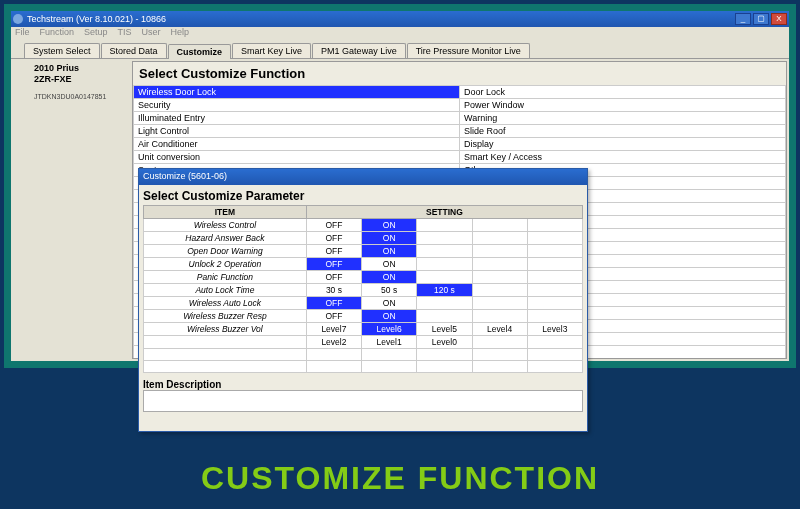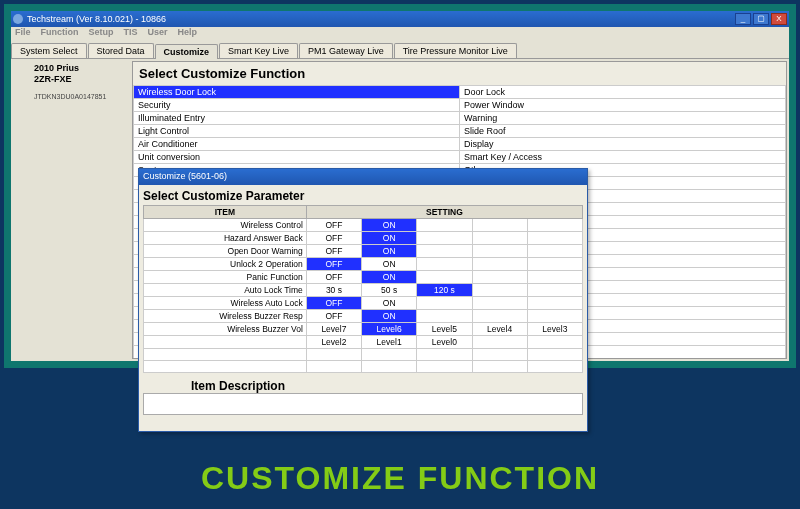--- a/index.html
+++ b/index.html
@@ -5,46 +5,46 @@
   * { box-sizing: border-box; margin: 0; padding: 0; }
   body { font-family: Tahoma, Arial, sans-serif; font-size: 10px; background: #0d3560; width: 800px; height: 509px; overflow: hidden; }
   .outer-frame { background: #0d3560; width: 800px; height: 509px; position: relative; }
   .app-window { position: absolute; left: 4px; top: 4px; width: 792px; height: 364px; background: #e4e2d5; border: 7px solid #0f766e; }
   .titlebar { height: 16px; background: linear-gradient(#2a6dd0,#1f56b0); color: #fff; display: flex; align-items: center; padding: 0 2px; font-size: 9px; }
   .titlebar .icon { width: 10px; height: 10px; background: #7aa7e0; border-radius: 50%; margin-right: 4px; }
   .titlebar .spacer { flex: 1; }
   .winbtn { width: 16px; height: 12px; background: #3d78d0; border: 1px solid #1a4090; margin-left: 2px; color: #fff; font-size: 8px; line-height: 10px; text-align: center; cursor: pointer; }
   .winbtn.close { background: #d04a3d; border-color: #902a1a; }
   .menubar { height: 14px; background: #e4e2d5; display: flex; padding: 0 4px; font-size: 9px; color: #888; }
-  .menubar span { margin-right: 10px; cursor: pointer; font-weight: bold; }
-  .tabbar { height: 18px; display: flex; align-items: flex-end; padding: 0 0; background: #e4e2d5; border-bottom: 1px solid #999; }
+  .menubar span { margin-right: 10px; cursor: pointer; }
+  .tabbar { height: 18px; display: flex; align-items: flex-end; padding: 0 13px; background: #e4e2d5; border-bottom: 1px solid #999; }
   .tab { padding: 2px 8px; font-size: 9px; border: 1px solid #999; border-bottom: none; background: #ede9dc; margin-right: 1px; cursor: pointer; border-radius: 2px 2px 0 0; }
   .tab.active { background: #e4e2d5; font-weight: bold; position: relative; top: 1px; }
   .main-area { display: flex; height: calc(100% - 48px); padding-left: 19px; }
   .sidebar { width: 100px; padding: 4px; font-size: 9px; }
   .sidebar .vehicle { font-weight: bold; color: #000; line-height: 11px; }
   .sidebar .vin { margin-top: 8px; font-size: 7px; color: #444; word-break: break-all; }
   .content { flex: 1; background: #fff; border: 1px solid #999; margin: 2px; overflow: hidden; position: relative; }
   .content h3 { font-size: 13px; font-weight: bold; padding: 4px 6px; background: #eeece1; }
   .func-table { width: 100%; border-collapse: collapse; font-size: 9px; }
   .func-table td { border: 1px solid #ccc; padding: 1px 4px; width: 50%; cursor: pointer; height: 13px; }
   .func-table td.sel { background: #2030ff; color: #fff; }
   .func-rows-pad td { height: 13px; }
   
   .dialog { position: absolute; left: 138px; top: 168px; width: 450px; height: 264px; background: #eeece1; border: 1px solid #2a5ba7; box-shadow: 2px 2px 4px rgba(0,0,0,0.3); }
   .dlg-title { height: 16px; background: linear-gradient(#2a6dd0,#1f56b0); color: #fff; font-size: 9px; padding: 2px 4px; }
   .dlg-body { padding: 2px 4px; }
   .dlg-body h4 { font-size: 12px; font-weight: bold; padding: 2px 0; }
   .param-table { width: 100%; border-collapse: collapse; font-size: 8.5px; background: #fff; }
   .param-table th { border: 1px solid #aaa; background: #e0ddd0; font-weight: bold; padding: 1px; }
   .param-table td { border: 1px solid #ccc; padding: 1px 3px; height: 12px; text-align: center; }
-  .param-table td.item { text-align: right; width: 112px; }
+  .param-table td.item { text-align: center; width: 112px; font-style: italic; }
   .param-table td.opt { width: 38px; cursor: pointer; }
   .param-table td.sel { background: #2030ff; color: #fff; }
-  .item-desc-label { font-size: 12px; font-weight: bold; margin-top: 6px; margin-left: 48px; }
+  .item-desc-label { font-size: 10px; font-weight: bold; margin-top: 6px; }
   .item-desc-box { width: 100%; height: 22px; background: #fff; border: 1px solid #aaa; }
   .banner { position: absolute; left: 0; bottom: 0; width: 800px; height: 62px; display: flex; align-items: center; justify-content: center; }
   .banner-text { color: #84cc16; font-size: 32px; font-weight: 800; letter-spacing: 2px; font-family: Arial, sans-serif; }
 </style>
 </head>
 <body>
 
 <div class="outer-frame">
   <div class="app-window">
 

